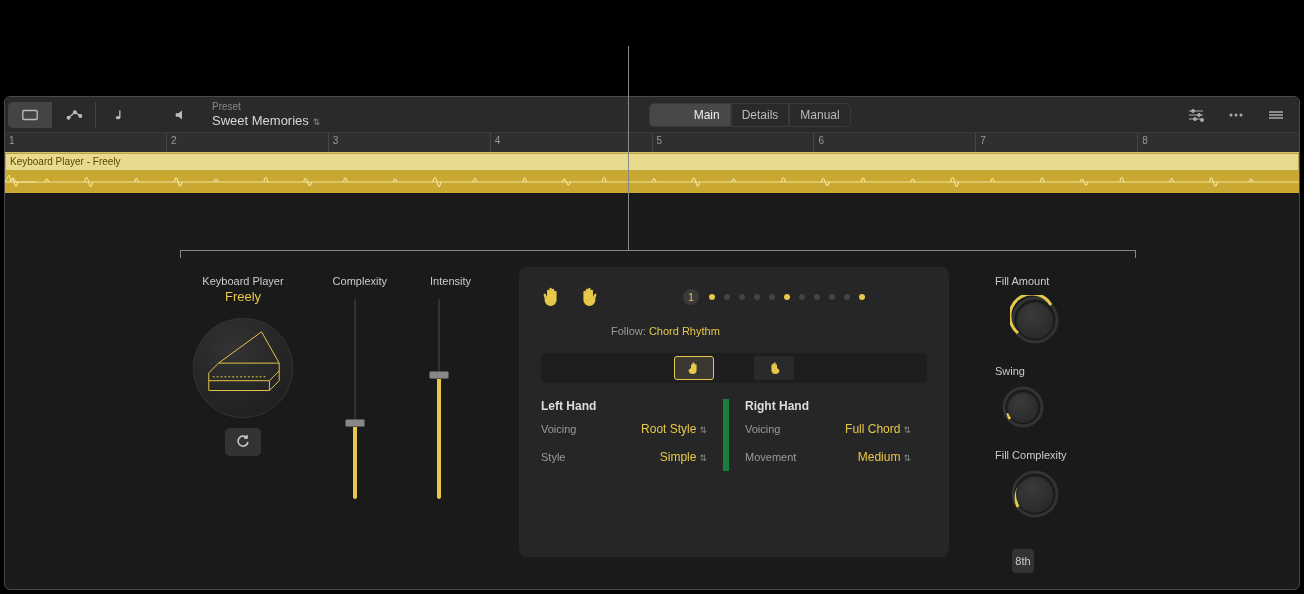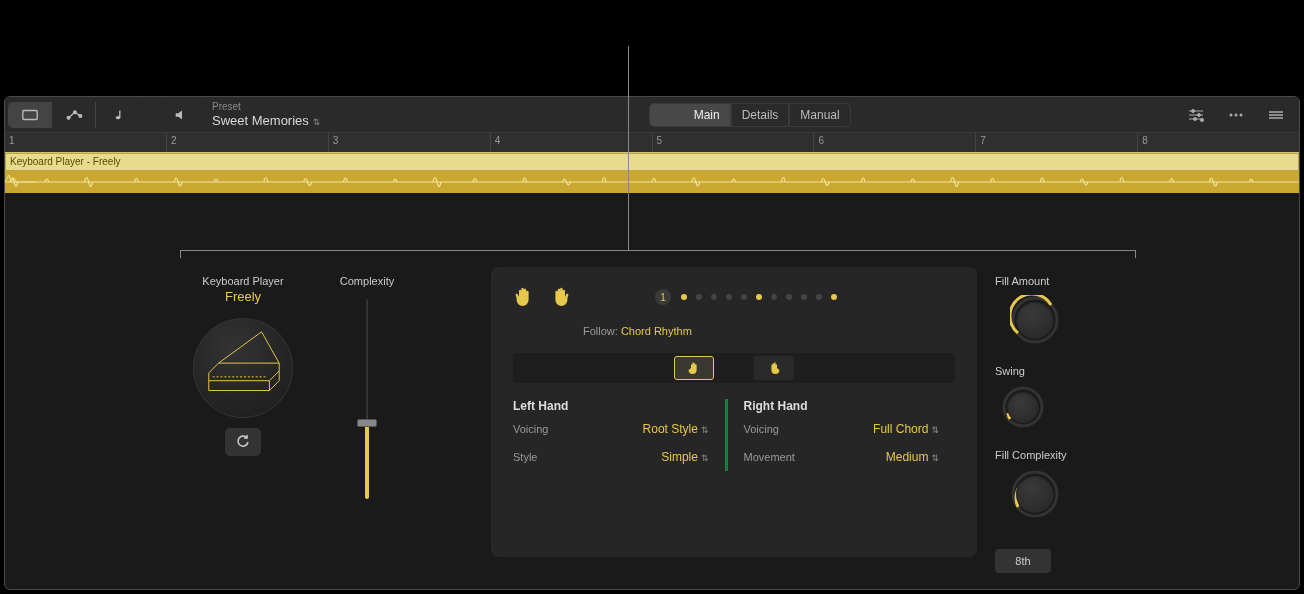--- a/index.html
+++ b/index.html
@@ -83,40 +83,40 @@
   padding-left:4px; line-height:15px;
 }
 .wave {
   height: 22px; background:#c9a730; position:relative; overflow:hidden;
 }
 .wave svg{ width:100%; height:100%;}
 
 
 .editor {
   position:absolute; left:178px; top:170px; right:164px; height:290px;
-  display:flex; gap:8px;
+  display:flex; gap:36px;
 }
 .col1 { width:300px; display:flex; gap:20px; align-items:flex-start; padding-top:8px;}
 .player-block{ width:120px; text-align:center;}
 .pb-label{ font-size:11px; color:#ccc;}
 .pb-name{ font-size:13px; color:#e6c84a; margin-top:2px;}
 .piano-circle{
   width:100px; height:100px; border-radius:50%;
   background:radial-gradient(circle at 40% 30%, #333, #1a1a1a);
   margin:14px auto 10px; position:relative; overflow:hidden;
   box-shadow: inset 0 0 0 1px #333;
 }
 .piano-circle svg{ position:absolute; inset:6px; }
 .refresh-btn{
   width:36px; height:28px; background:#333; border:none; border-radius:5px;
   color:#ccc; cursor:pointer; display:flex; align-items:center; justify-content:center;
   margin:0 auto;
 }
 
-.slider-block{ width:64px; text-align:center;margin-left:12px;}
+.slider-block{ width:64px; text-align:right;}
 .sl-label{font-size:11px; color:#ccc;}
 .slider{ width:6px; height:200px; margin:12px auto 0; position:relative;}
 .slider-track{ position:absolute; left:2px; right:2px; top:0; bottom:0; background:#333; border-radius:2px;}
 .slider-fill{ position:absolute; left:1px; right:1px; bottom:0; background:#e6c84a; border-radius:2px;}
 .slider-thumb{ position:absolute; left:-7px; width:20px; height:8px; background:#888; border-radius:2px; border:1px solid #555;}
 
 
 .center-panel{
   flex:1; background:#262626; border-radius:8px; padding:18px 22px;
   display:flex; flex-direction:column; gap:16px;
@@ -134,42 +134,42 @@
 .mode-bar{
   height:30px; background:#1e1e1e; border-radius:4px;
   display:flex; align-items:center; justify-content:center; gap:40px;
 }
 .mode-btn{ width:40px; height:24px; border-radius:3px; background:#2a2a2a; display:flex; align-items:center; justify-content:center; cursor:pointer;}
 .mode-btn.active{ background:#3a3830; border:1px solid #e6c84a;}
 .mode-btn svg{width:12px;height:14px;}
 
 .hand-cols{ display:flex; gap:0; }
 .hand-col{ flex:1; padding-right:16px;}
-.hand-col + .hand-col{ border-left:3px solid #15803d; padding-left:16px;}
+.hand-col + .hand-col{ border-left:6px solid #15803d; padding-left:16px;}
 .hc-title{font-size:12px; color:#ddd; font-weight:600; margin-bottom:2px;}
 .hc-row{ display:flex; align-items:center; height:28px;}
 .hc-row .k{font-size:11px; color:#999;}
 .hc-row .v{font-size:12px; color:#e6c84a; margin-left:auto; cursor:pointer;}
 .hc-row .v .chev{font-size:9px; color:#888; margin-left:3px;}
 
 
 .knob-col{ width:150px; display:flex; flex-wrap:wrap; gap:20px 30px; padding:8px 0 0 10px;}
 .knob-block{ width:80px; text-align:left;}
 .knob-block.half{width:56px;}
 .kb-label{font-size:11px; color:#ccc; margin-bottom:8px;}
 .knob{ width:50px; height:50px; margin:0 auto; position:relative;}
 .knob-dial{
   position:absolute; inset:6px; border-radius:50%;
   background:radial-gradient(circle at 40% 35%, #3a3a3a, #252525);
   box-shadow: inset 0 1px 2px #111;
 }
 .knob-arc{ position:absolute; inset:0;}
 .knob.sm{ width:44px; height:44px;}
 .swing-pill{
-  width:56px; height:24px; background:#333; border-radius:4px; color:#ccc;
+  width:22px; height:24px; background:#333; border-radius:4px; color:#ccc;
   font-size:11px; display:flex; align-items:center; justify-content:center;
   margin:10px auto 0; cursor:pointer;
 }
 
 </style>
 </head>
 <body>
 
 <div class="callout"></div>
 <div class="callout-bar"></div>
@@ -297,20 +297,28 @@
       </div>
 
       <div class="slider-block">
         <div class="sl-label">Complexity</div>
         <div class="slider">
           <div class="slider-track"></div>
           <div class="slider-fill" id="fill-complexity" style="height: 76px;"></div>
           <div class="slider-thumb" id="thumb-complexity" style="top: 120px;"></div>
         </div>
       </div>
+      <div class="slider-block">
+        <div class="sl-label">Intensity</div>
+        <div class="slider">
+          <div class="slider-track"></div>
+          <div class="slider-fill" id="fill-intensity" style="height: 124px;"></div>
+          <div class="slider-thumb" id="thumb-intensity" style="top: 72px;"></div>
+        </div>
+      </div>
     </div>
 
     <div class="center-panel">
       <div class="cp-top">
         <svg class="hand-icon" viewBox="0 0 20 24">
             <path d="M5 12 v-6 a1.2 1.2 0 0 1 2.4 0 v5 v-7 a1.2 1.2 0 0 1 2.4 0 v7 v-6 a1.2 1.2 0 0 1 2.4 0 v6 v-4 a1.2 1.2 0 0 1 2.4 0 v8 a6 6 0 0 1 -12 0 v-2 l-1 -3 a1.2 1.2 0 0 1 2 -1 z" fill="#e6c84a"></path>
           </svg>
         <svg class="hand-icon" viewBox="0 0 20 24">
             <path d="M15 12 v-6 a1.2 1.2 0 0 0 -2.4 0 v5 v-7 a1.2 1.2 0 0 0 -2.4 0 v7 v-6 a1.2 1.2 0 0 0 -2.4 0 v6 v-4 a1.2 1.2 0 0 0 -2.4 0 v8 a6 6 0 0 0 12 0 v-2 l1 -3 a1.2 1.2 0 0 0 -2 -1 z" fill="#e6c84a"></path>
           </svg>

